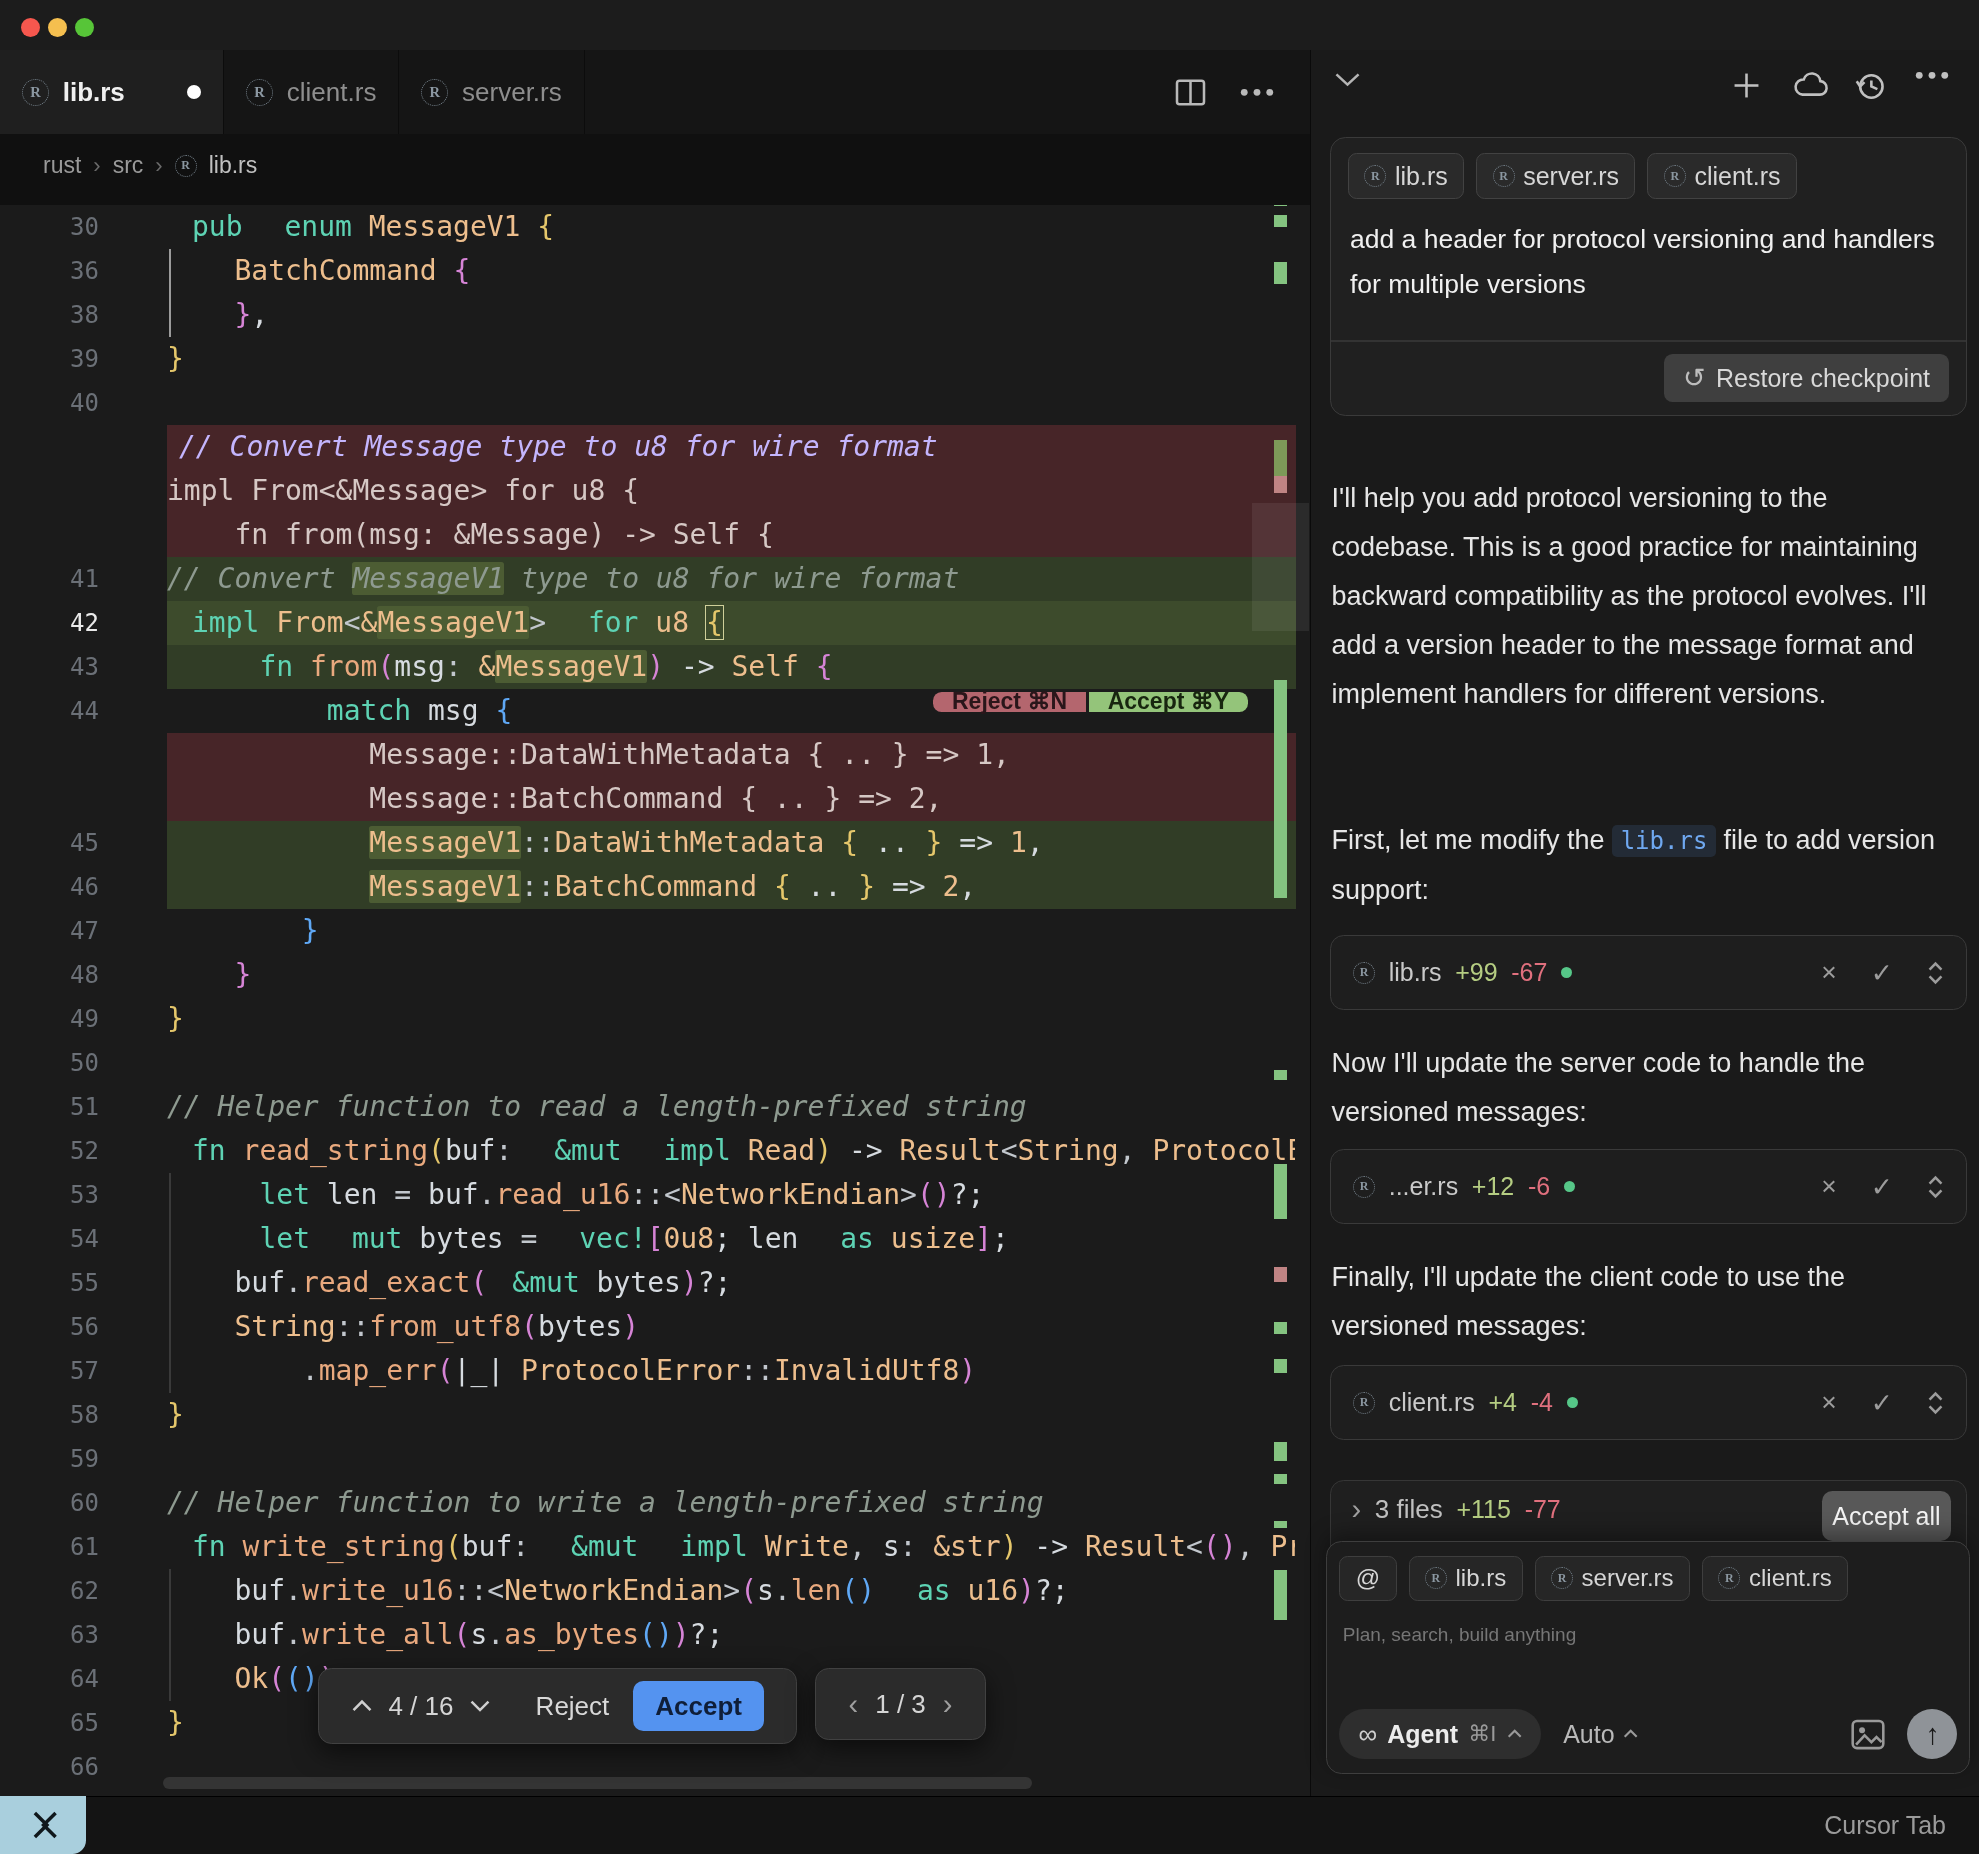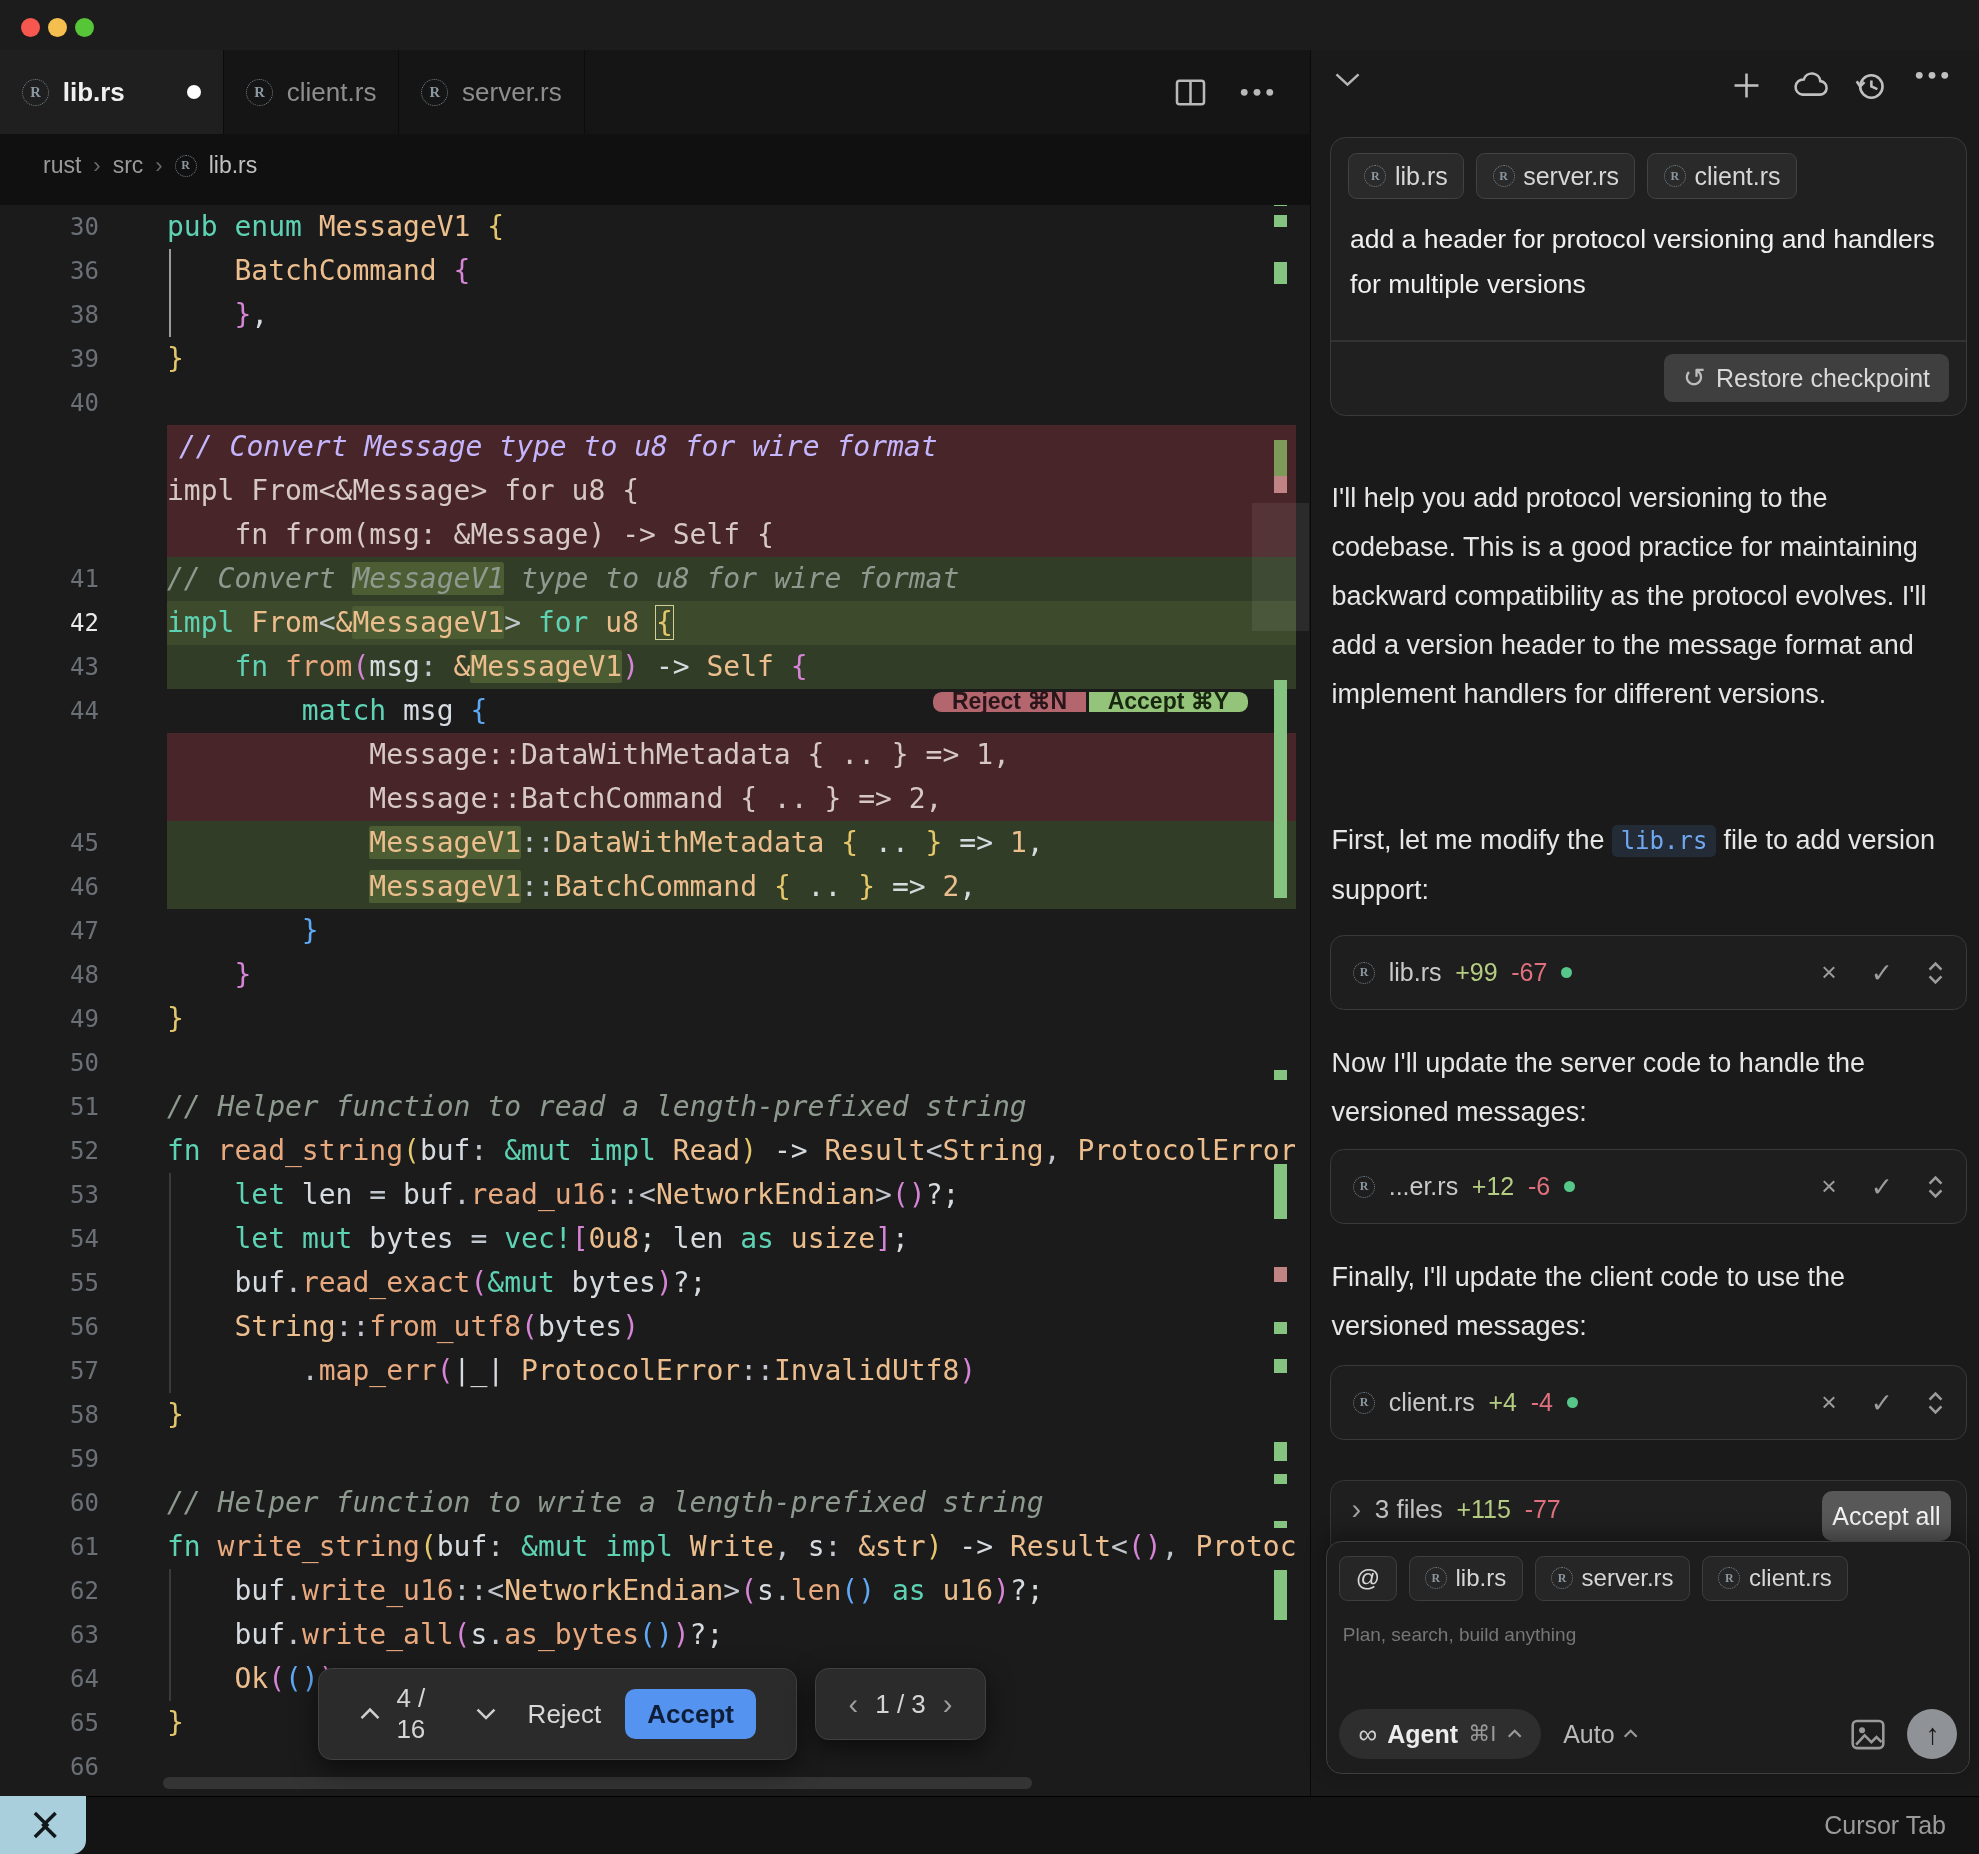--- a/index.html
+++ b/index.html
@@ -31,38 +31,38 @@
   .row { position:relative; height:44px; width:1310px; }
   .row .bgstrip { position:absolute; left:167px; right:13.7px; top:0; bottom:0; }
   .row.del .bgstrip { background:#472528; }
   .row.add .bgstrip { background:#313d26; }
   .row.cur .bgstrip { background:#3d4b2c; }
   .num { position:absolute; left:0; top:0; width:99px; height:44px; text-align:right; font-family:"DejaVu Sans Mono",monospace; font-size:24px; line-height:44px; color:#6b7077; }
   .row.cur .num { color:#eaeaea; }
   .codeline { position:absolute; left:167px; right:15.4px; top:0; height:44px; line-height:44px; font-family:"DejaVu Sans Mono",monospace; font-size:28px; white-space:pre; overflow:hidden; }
   .guide { position:absolute; left:169px; top:0; bottom:0; width:1.7px; background:#3a3a3a; }
   .guide.bright { background:#9b9b9b; }
-  .tk.kw{color:#5ed3b4;} .tk.ty{color:#edbe8d;} .tk.fn{color:#e9a97e;}
+  .tk.kw{color:#5ed3b4;margin-left:25px;} .tk.ty{color:#edbe8d;} .tk.fn{color:#e9a97e;}
   .tk.cm{color:#8e9a90; font-style:italic;} .tk.pl{color:#d6dbe0;} .tk.pu{color:#c2c7cd;}
   .tk.b1{color:#e5c76b;} .tk.b2{color:#d684d6;} .tk.b3{color:#5fa8f5;}
   .tk.delc{color:#c4b5fd; font-style:italic;padding-left:12px;} .tk.delt{color:#d6c8c5;}
   .tk.hl{background:#4c5c33; border-radius:2.6px;}
   .tk.cursorbox{color:#e5c76b; outline:1.7px solid #cfcf9a; outline-offset:-0.9px;}
   .inline-actions { position:absolute; top:2.6px; left:933px; height:38px; display:flex; }
   .ia-btn { height:20px; display:flex; align-items:center; padding:0 19px; font-size:23px; font-weight:bold; font-family:"Liberation Sans",sans-serif; }
   .ia-reject { background:#b4666e; color:#2a161a; border-radius:8.6px 0 0 8.6px; margin-right:2.6px; }
   .ia-accept { background:#94c47a; color:#18260f; border-radius:0 8.6px 8.6px 0; }
 
   .ruler-mark { position:absolute; left:1274px; width:13px; }
   .rm-g { background:#84c380; } .rm-g2{ background:#7d9a58; } .rm-p { background:#c08484; }
   #scroll-thumb { position:absolute; left:1252px; top:298px; width:57px; height:128px; background:rgba(255,255,255,0.07); }
   #hscrollbar { position:absolute; left:163px; top:1777px; width:869px; height:12px; background:#343434; border-radius:6px; }
 
   
-  #float-bar { position:absolute; left:318px; top:1668px; width:479px; height:92px; background:#2b2b2b; border:1.7px solid #414141; border-radius:13.7px; box-shadow:0 8.6px 26px rgba(0,0,0,.55); display:flex; align-items:center; padding:0 40px; gap:15.4px; }
+  #float-bar { position:absolute; left:318px; top:1668px; width:479px; height:76px; background:#2b2b2b; border:1.7px solid #414141; border-radius:13.7px; box-shadow:0 8.6px 26px rgba(0,0,0,.55); display:flex; align-items:center; padding:0 32px; gap:15.4px; }
   #float-bar .counter { font-size:26px; color:#d5d5d5; }
   #float-bar .spacer { flex:1; }
   #fb-reject { font-size:26px; color:#d8d8d8; margin-right:8.6px; }
   #fb-accept { background:#5493f0; color:#0f1e38; font-size:26px; font-weight:bold; border-radius:10.3px; height:50px; padding:0 22px; display:flex; align-items:center; }
   #pager-bar { position:absolute; left:815px; top:1668px; width:171px; height:72px; background:#2b2b2b; border:1.7px solid #414141; border-radius:13.7px; box-shadow:0 8.6px 26px rgba(0,0,0,.55); display:flex; align-items:center; justify-content:center; gap:17px; font-size:26px; color:#d5d5d5; }
   .chev-txt { color:#9f9f9f; font-size:29px; }
 
   
   #panel { position:absolute; left:1310px; top:50px; width:669px; height:1746px; background:#1a1a1a; border-left:1.7px solid #0a0a0a; }
   #panel-header { position:absolute; left:0; top:0; width:100%; height:68px; }

